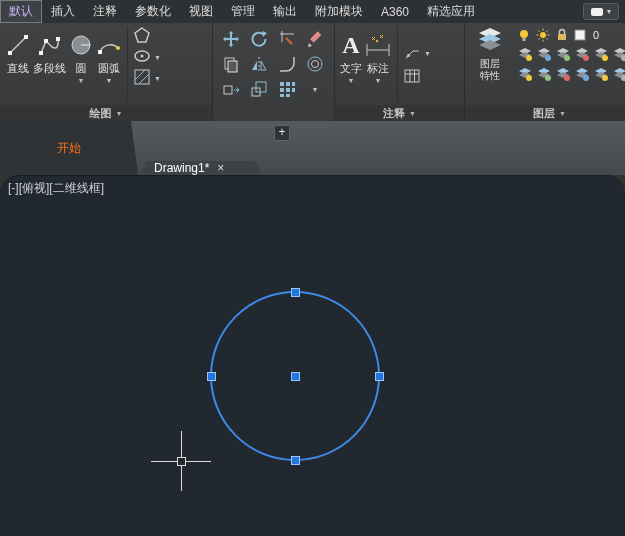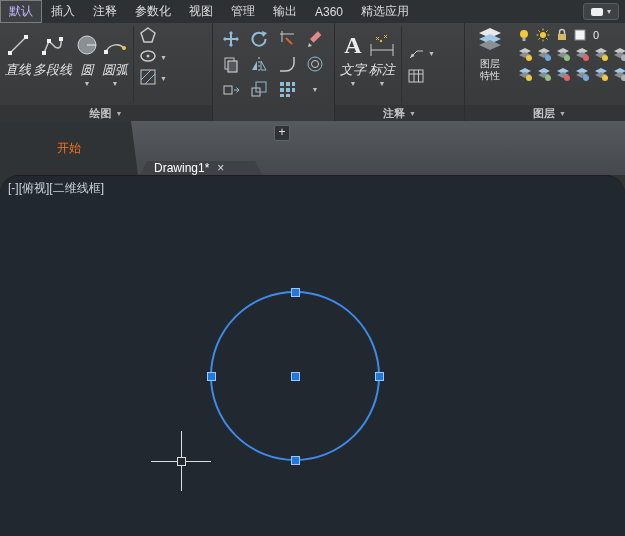--- a/index.html
+++ b/index.html
@@ -17,21 +17,21 @@
 
   
   .ribbon { flex:0 0 98px; display:flex; background:#3a3c3e; }
   .panel { display:flex; flex-direction:column; border-right:1px solid #2a2c2e; box-shadow:inset -1px 0 0 #47494b; }
   .panel-body { flex:1; display:flex; padding:3px 4px; background:linear-gradient(#404244,#383a3c); }
   .panel-footer { flex:0 0 16px; display:flex; align-items:center; justify-content:center; gap:4px; font-size:11px; color:#c4c4c4; background:#323436; cursor:default;font-weight:bold; }
   .fcaret { font-size:7px; color:#b0b0b0; }
 
   .big-tool { display:flex; flex-direction:column; align-items:center; justify-content:flex-start; padding:2px 1px; cursor:default; }
   .big-tool .ticon { height:34px; display:flex; align-items:center; justify-content:center; }
-  .tlabel { font-size:13px; color:#e2e2e2; white-space:nowrap; line-height:1.2;font-style:italic; }
+  .tlabel { font-size:11px; color:#e2e2e2; white-space:nowrap; line-height:1.2; }
   .tcaret { font-size:7px; color:#c0c0c0; line-height:1; margin-top:2px; }
 
   .p-draw   { flex:0 0 213px; }
   .p-modify { flex:0 0 122px; }
   .p-anno   { flex:0 0 130px; }
   .p-layer  { flex:0 0 160px; border-right:none; }
 
   .draw-extras { margin-left:4px; padding-left:5px; border-left:1px solid #2e3032; display:flex; flex-direction:column; justify-content:flex-start; gap:3px; }
   .mini-row { display:flex; align-items:center; gap:3px; }
 
@@ -67,20 +67,21 @@
 <div class="app">
 
   <div class="menubar">
     <div class="menu-tab active">默认</div>
     <div class="menu-tab">插入</div>
     <div class="menu-tab">注释</div>
     <div class="menu-tab">参数化</div>
     <div class="menu-tab">视图</div>
     <div class="menu-tab">管理</div>
     <div class="menu-tab">输出</div>
+    <div class="menu-tab">附加模块</div>
     <div class="menu-tab">A360</div>
     <div class="menu-tab">精选应用</div>
     <div class="menubar-spacer"></div>
     <div class="workspace-btn">
       <span class="ws-pill"></span>
       <span class="ws-caret">▾</span>
     </div>
   </div>
 
   <div class="ribbon">

